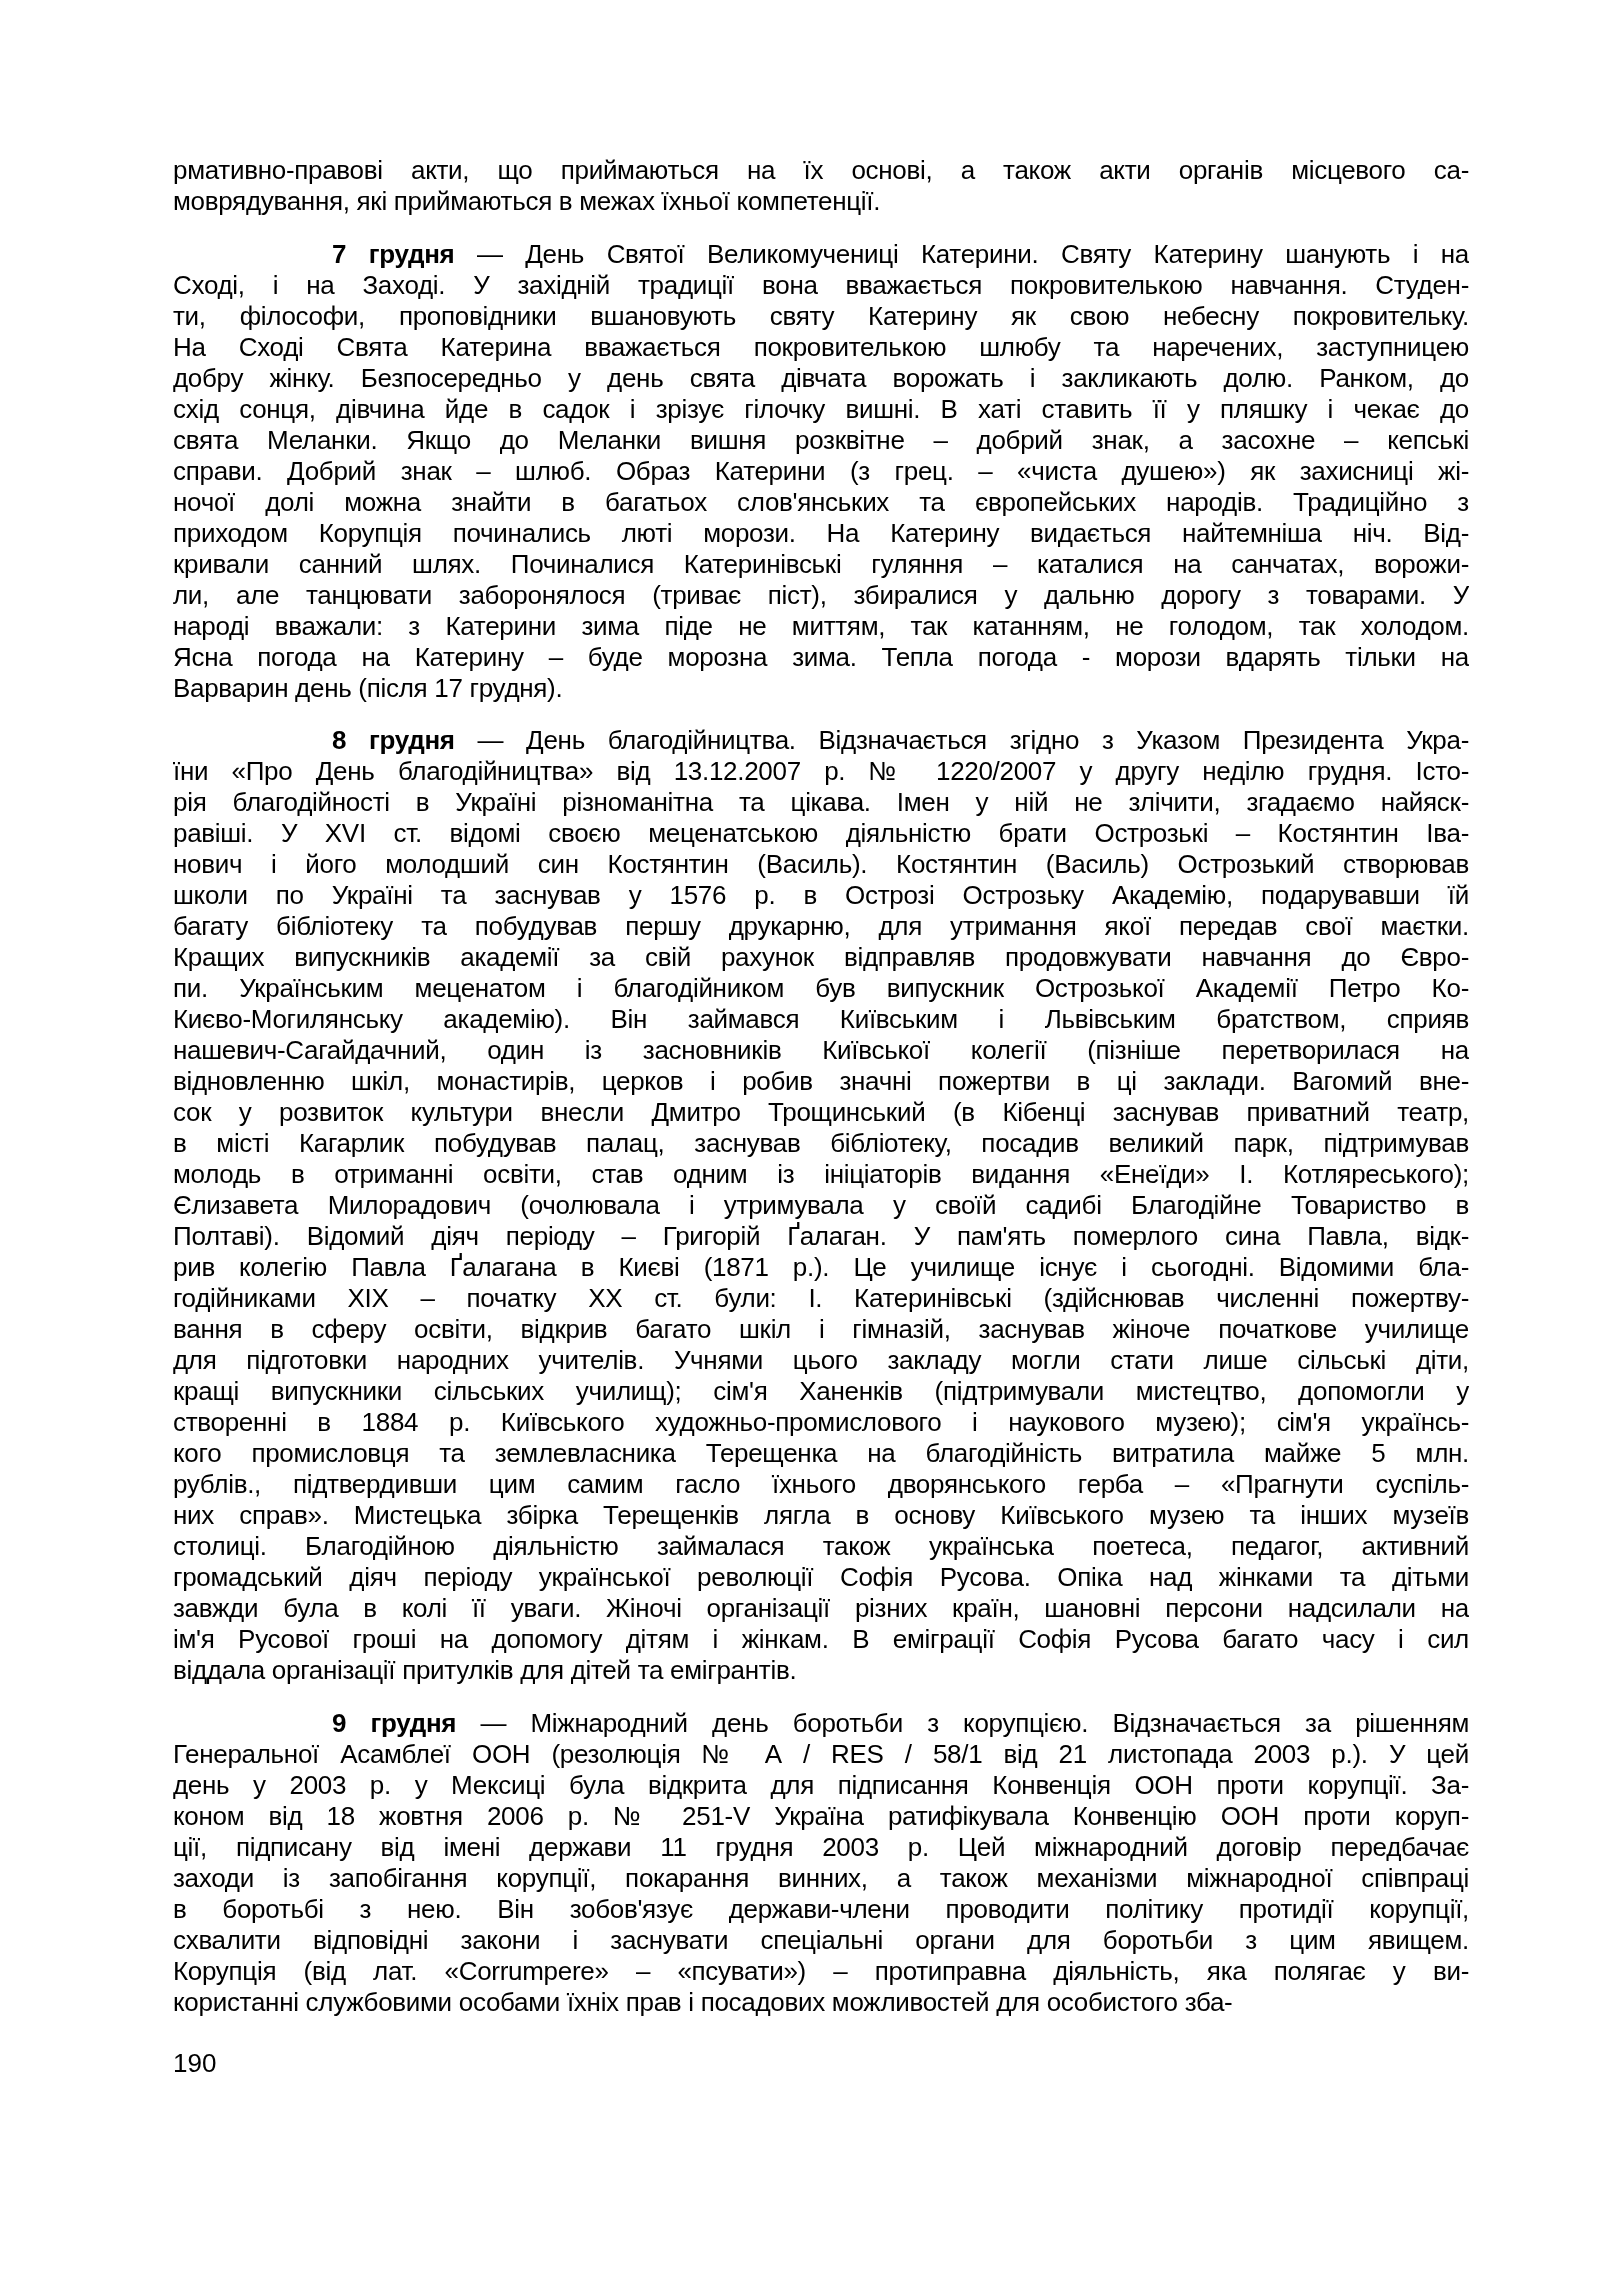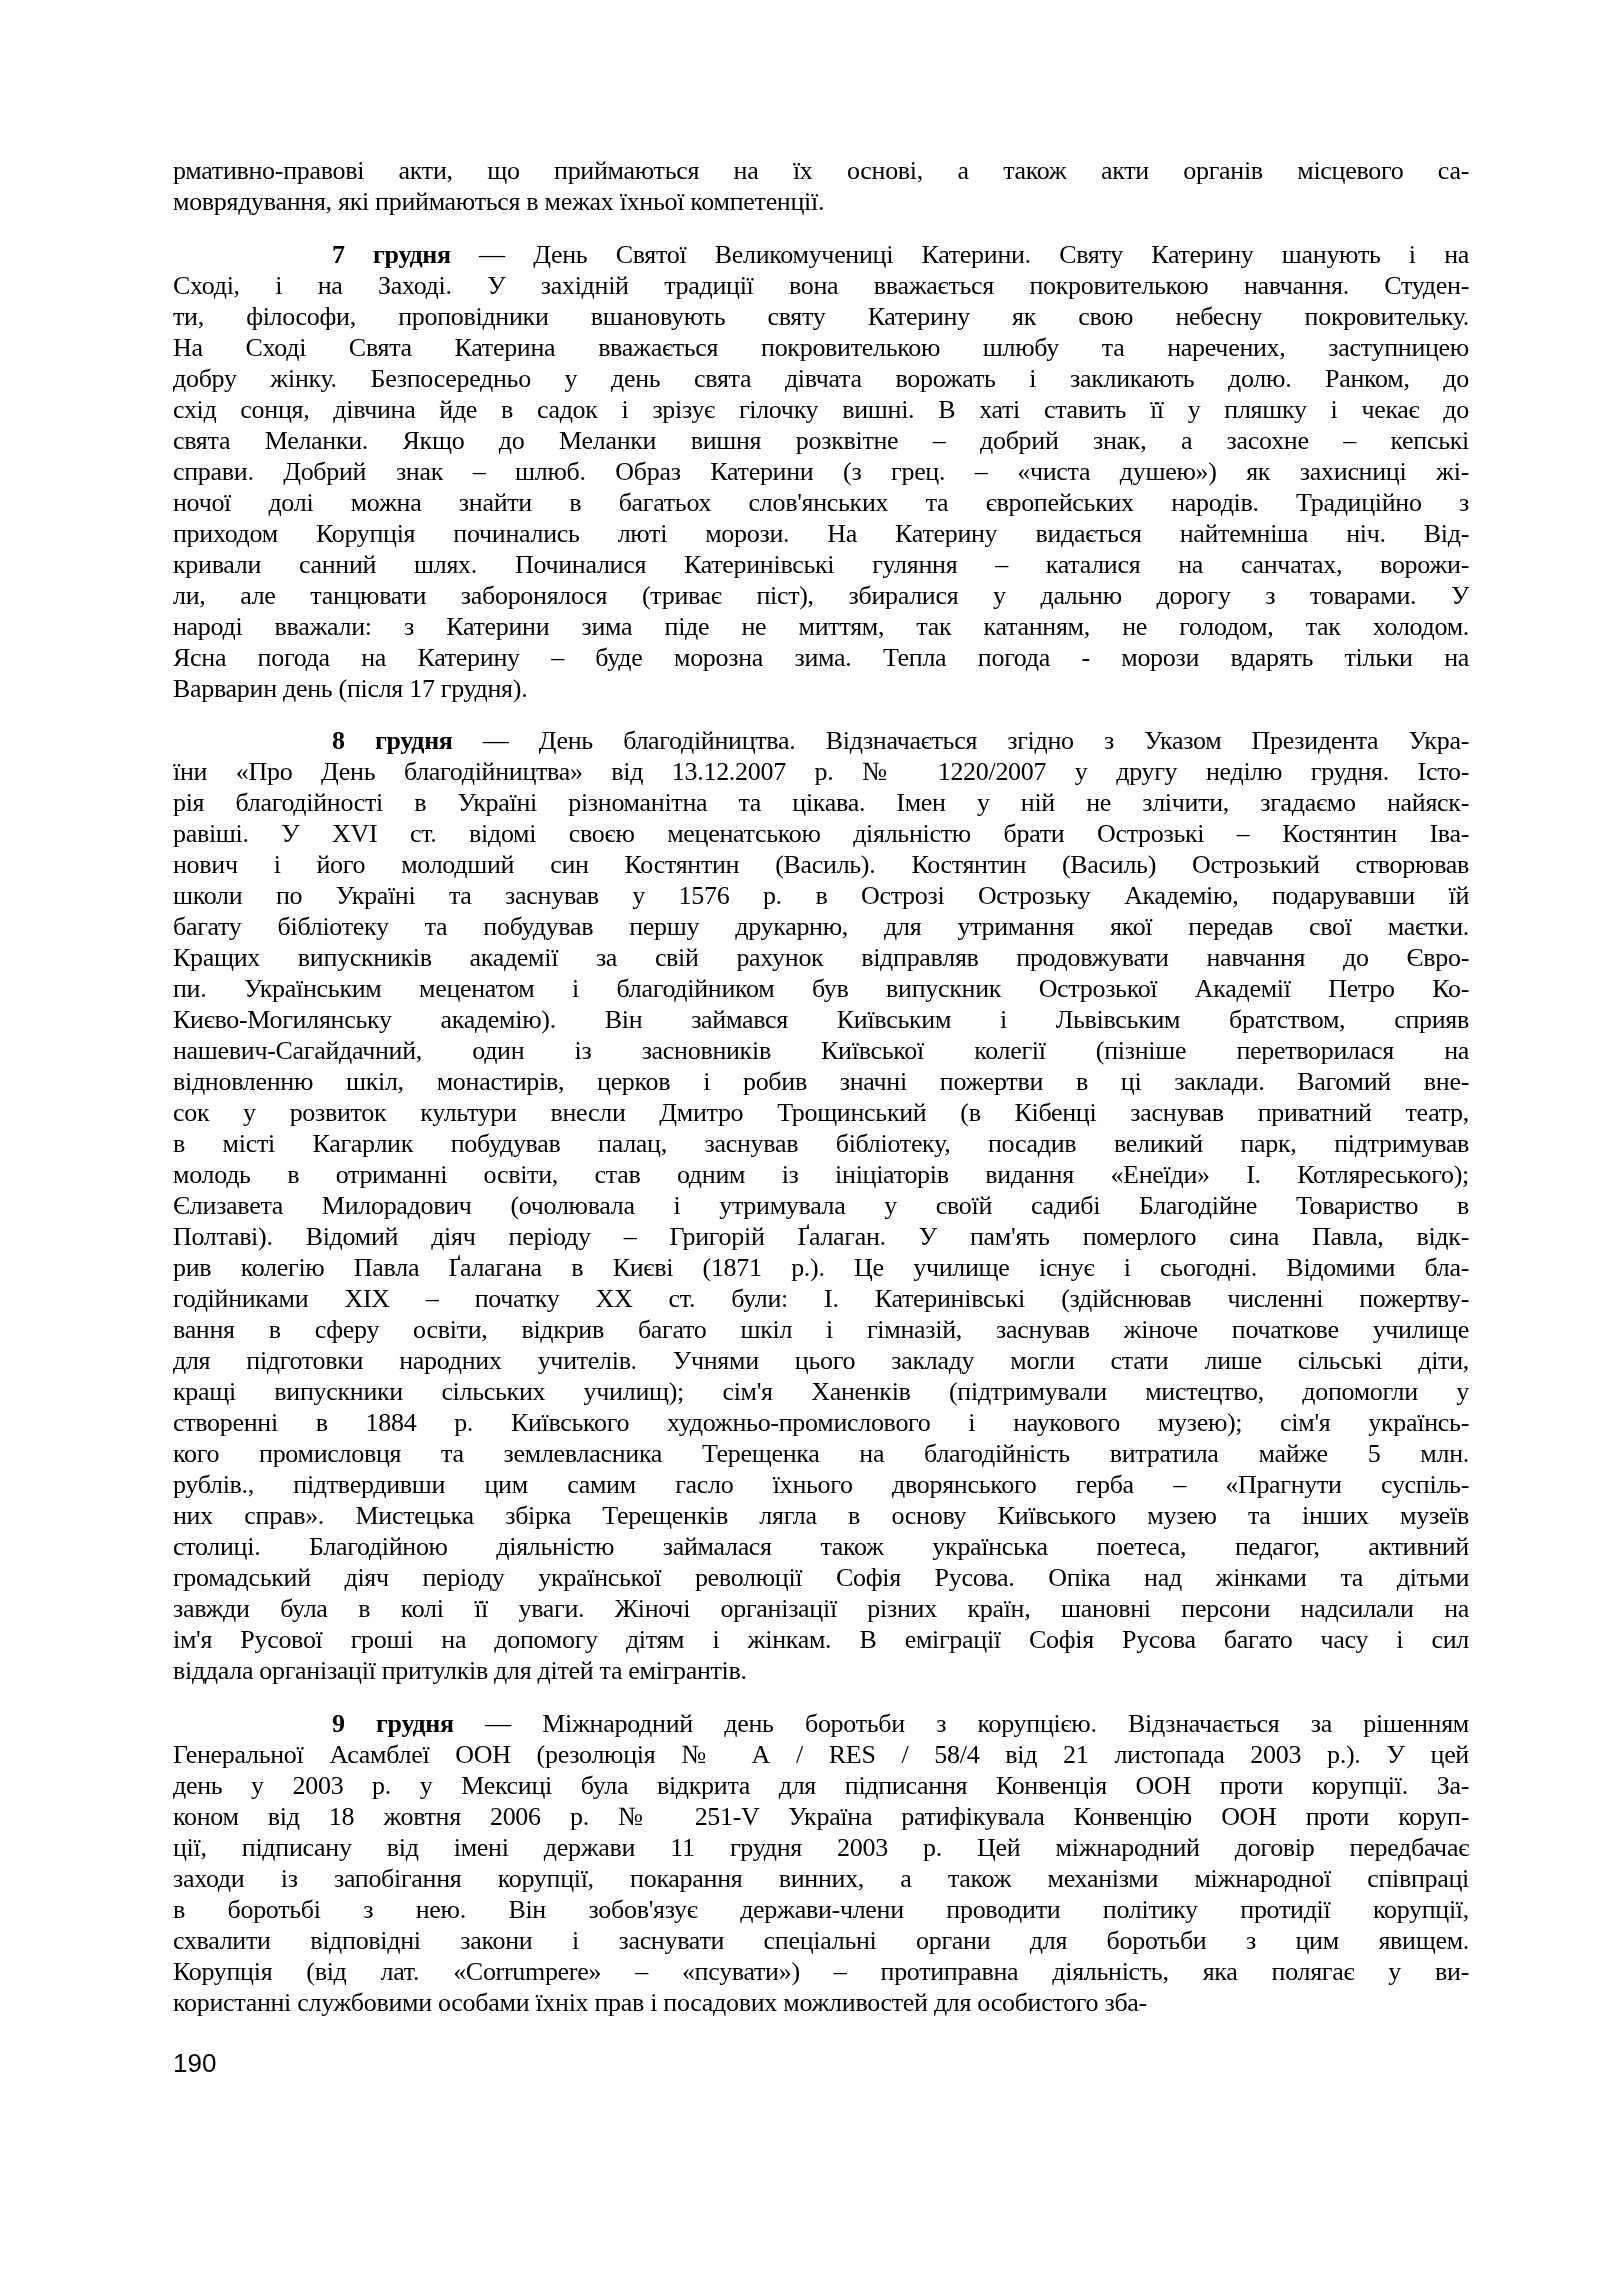--- a/index.html
+++ b/index.html
@@ -24,21 +24,20 @@
     letter-spacing: -0.3px;
   }
   .paragraph { margin: 0; }
   .paragraph.spaced { margin-top: 21.6px; }
   .line {
     text-align: justify;
     text-align-last: justify;
     height: 31px;
     overflow: hidden;
     white-space: normal;
-    font-family: Liberation Serif, serif;
   }
   .line.last { text-align-last: left; }
   .line.indented { padding-left: 159px; }
   .lead { font-weight: bold; }
   .page-number {
     margin-top: 30px;
     text-align: left;
     padding-right: 19.6px;
     letter-spacing: 0;
   }
@@ -98,21 +97,21 @@
         <div class="line">рублів., підтвердивши цим самим гасло їхнього дворянського герба – «Прагнути суспіль-</div>
         <div class="line">них справ». Мистецька збірка Терещенків лягла в основу Київського музею та інших музеїв</div>
         <div class="line">столиці. Благодійною діяльністю займалася також українська поетеса, педагог, активний</div>
         <div class="line">громадський діяч періоду української революції Софія Русова. Опіка над жінками та дітьми</div>
         <div class="line">завжди була в колі її уваги. Жіночі організації різних країн, шановні персони надсилали на</div>
         <div class="line">ім'я Русової гроші на допомогу дітям і жінкам. В еміграції Софія Русова багато часу і сил</div>
         <div class="line last">віддала організації притулків для дітей та емігрантів.</div>
       </div>
       <div class="paragraph spaced">
         <div class="line indented"><span class="lead">9 грудня</span> — Міжнародний день боротьби з корупцією. Відзначається за рішенням</div>
-        <div class="line">Генеральної Асамблеї ООН (резолюція № А / RES / 58/4 від 21 листопада 2003 р.). У цей</div>
+        <div class="line">Генеральної Асамблеї ООН (резолюція № А / RES / 58/1 від 21 листопада 2003 р.). У цей</div>
         <div class="line">день у 2003 р. у Мексиці була відкрита для підписання Конвенція ООН проти корупції. За-</div>
         <div class="line">коном від 18 жовтня 2006 р. № 251-V Україна ратифікувала Конвенцію ООН проти коруп-</div>
         <div class="line">ції, підписану від імені держави 11 грудня 2003 р. Цей міжнародний договір передбачає</div>
         <div class="line">заходи із запобігання корупції, покарання винних, а також механізми міжнародної співпраці</div>
         <div class="line">в боротьбі з нею. Він зобов'язує держави-члени проводити політику протидії корупції,</div>
         <div class="line">схвалити відповідні закони і заснувати спеціальні органи для боротьби з цим явищем.</div>
         <div class="line">Корупція (від лат. «Corrumpere» – «псувати») – протиправна діяльність, яка полягає у ви-</div>
         <div class="line last">користанні службовими особами їхніх прав і посадових можливостей для особистого зба-</div>
       </div>
       <div class="page-number">190</div>

